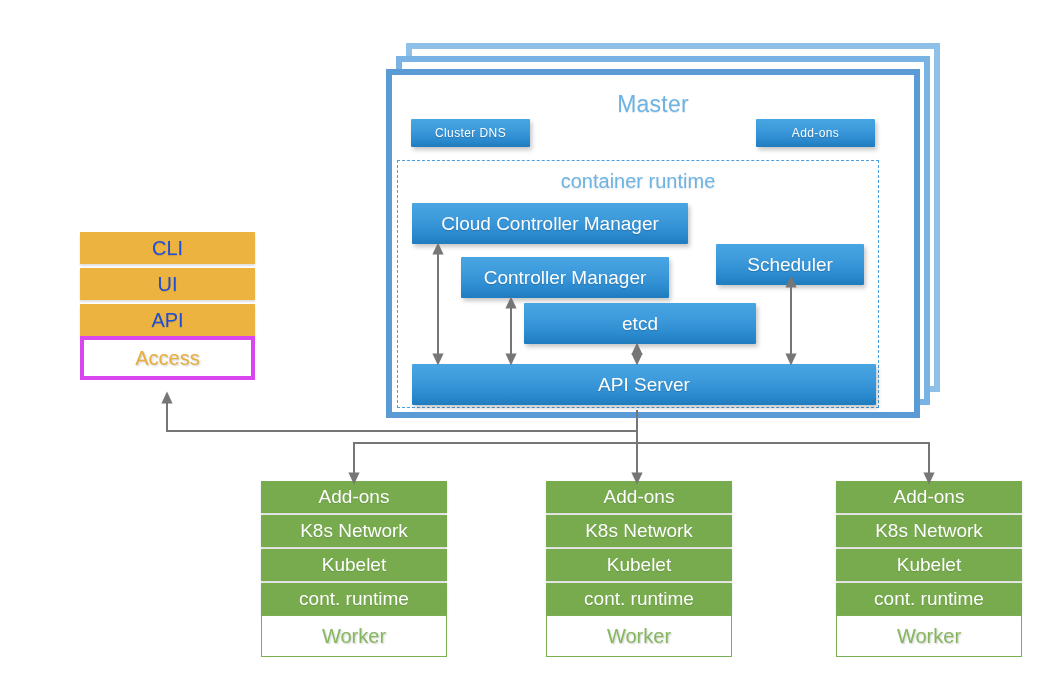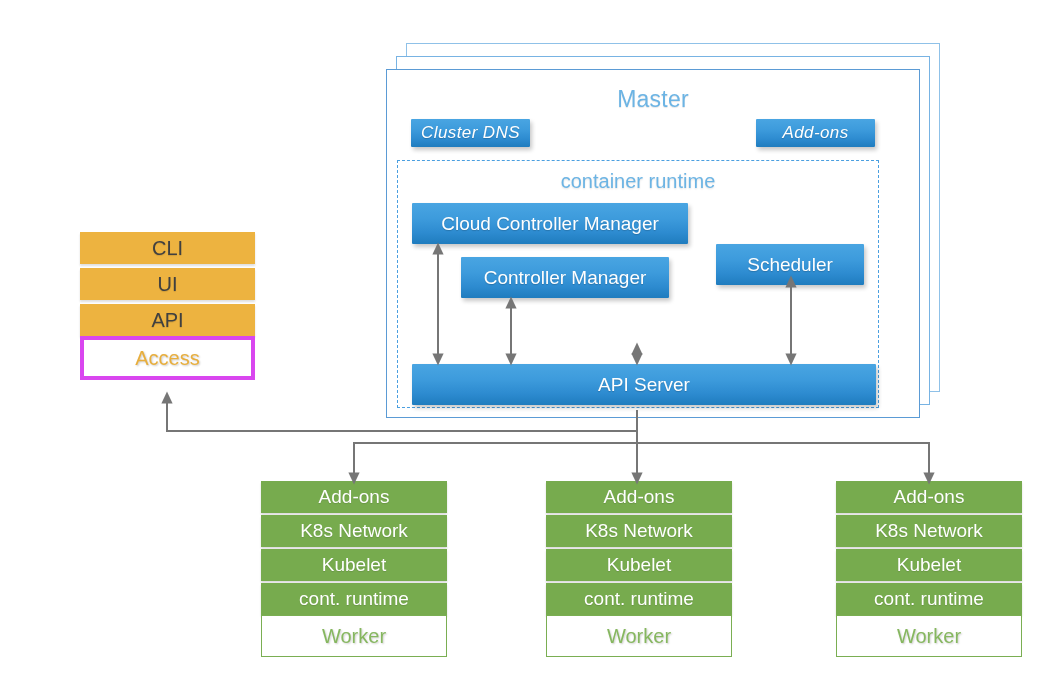--- a/index.html
+++ b/index.html
@@ -15,21 +15,21 @@
     background:#ffffff;
     overflow:hidden;
   }
 
   
   .abs{position:absolute;box-sizing:border-box;}
 
   
   .master-frame{
     background:#ffffff;
-    border:1px solid #a21caf;
+    border:6px solid #a21caf;
     box-sizing:border-box;
   }
   .master-frame.back3{border-color:#8fc1e8;}
   .master-frame.back2{border-color:#78b3e3;}
   .master-frame.front{border-color:#5b9bd5;}
 
   .master-title{
     position:absolute;
     left:0;right:0;
     text-align:center;
@@ -61,26 +61,26 @@
     display:flex;
     align-items:center;
     justify-content:center;
     font-size:19px;
     box-shadow:2px 3px 4px rgba(0,0,0,.22);
     border-radius:1px;
     text-shadow:0 1px 1px rgba(0,0,0,.18);
     white-space:nowrap;
     box-sizing:border-box;
   }
-  .bluebox.small{font-size:17px;letter-spacing:.4px;font-style:italic;}
+  .bluebox.small{font-size:12px;letter-spacing:.4px;}
 
   
   .orange-row{
     background:#edb340;
-    color:#404040;
+    color:#1d4ed8;
     display:flex;
     align-items:center;
     justify-content:center;
     font-size:20px;
     box-shadow:0 2px 2px rgba(0,0,0,.13);
     text-shadow:0 1px 1px rgba(0,0,0,.12);
     box-sizing:border-box;
   }
   .orange-foot{
     background:#ffffff;
@@ -137,20 +137,21 @@
   <div class="abs bluebox small" style="left:756px;top:119px;width:119px;height:28px;">Add-ons</div>
 
   <div class="abs runtime-region" style="left:397px;top:160px;width:482px;height:248px;">
     <div class="runtime-title" style="top:9px;">container runtime</div>
   </div>
 
   <div class="abs bluebox" style="left:412px;top:203px;width:276px;height:41px;">Cloud Controller Manager</div>
 
   <div class="abs bluebox" style="left:461px;top:257px;width:208px;height:41px;">Controller Manager</div>
 
+  <div class="abs bluebox" style="left:524px;top:303px;width:232px;height:41px;">etcd</div>
 
   <div class="abs bluebox" style="left:716px;top:244px;width:148px;height:41px;">Scheduler</div>
 
   <div class="abs bluebox" style="left:412px;top:364px;width:464px;height:41px;text-align:right;">API Server</div>
 
   <div class="abs" style="left:80px;top:232px;width:175px;height:160px;">
     <div class="orange-row" style="position:absolute;left:0;top:0;width:175px;height:32px;">CLI</div>
     <div class="orange-row" style="position:absolute;left:0;top:36px;width:175px;height:32px;">UI</div>
     <div class="orange-row" style="position:absolute;left:0;top:72px;width:175px;height:32px;">API</div>
     <div class="orange-foot" style="position:absolute;left:0;top:104px;width:175px;height:44px;">Access</div>

